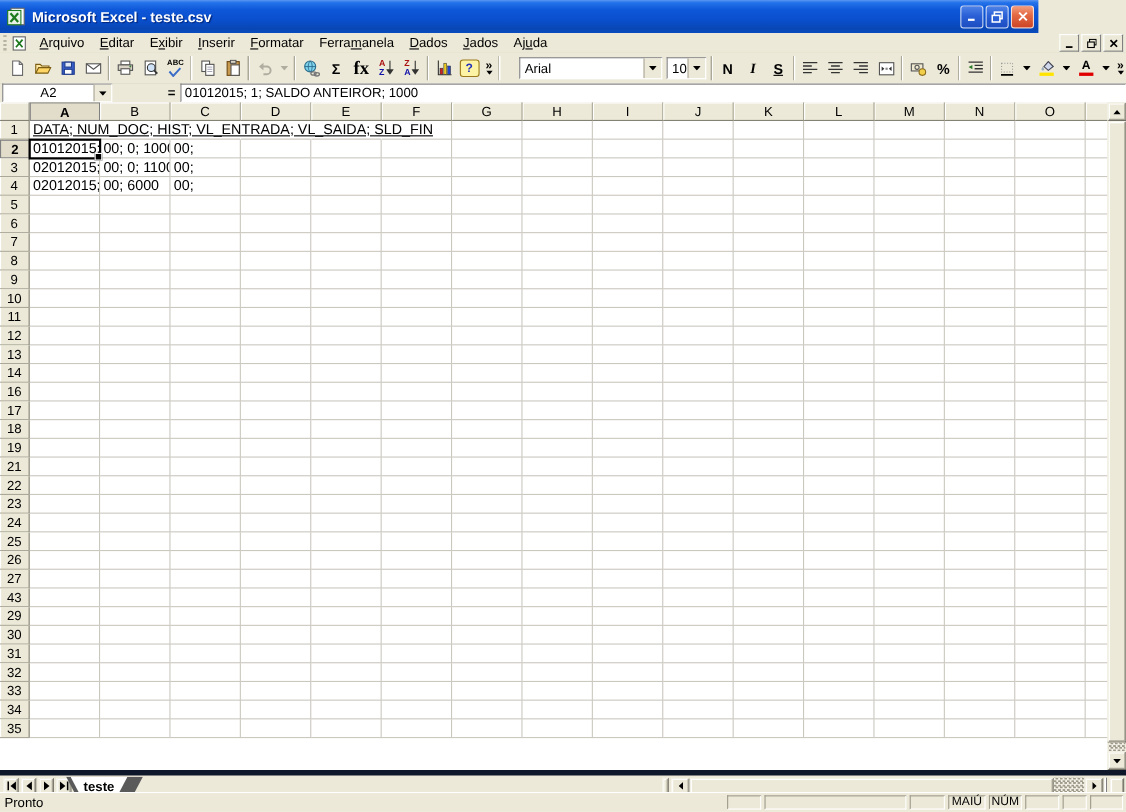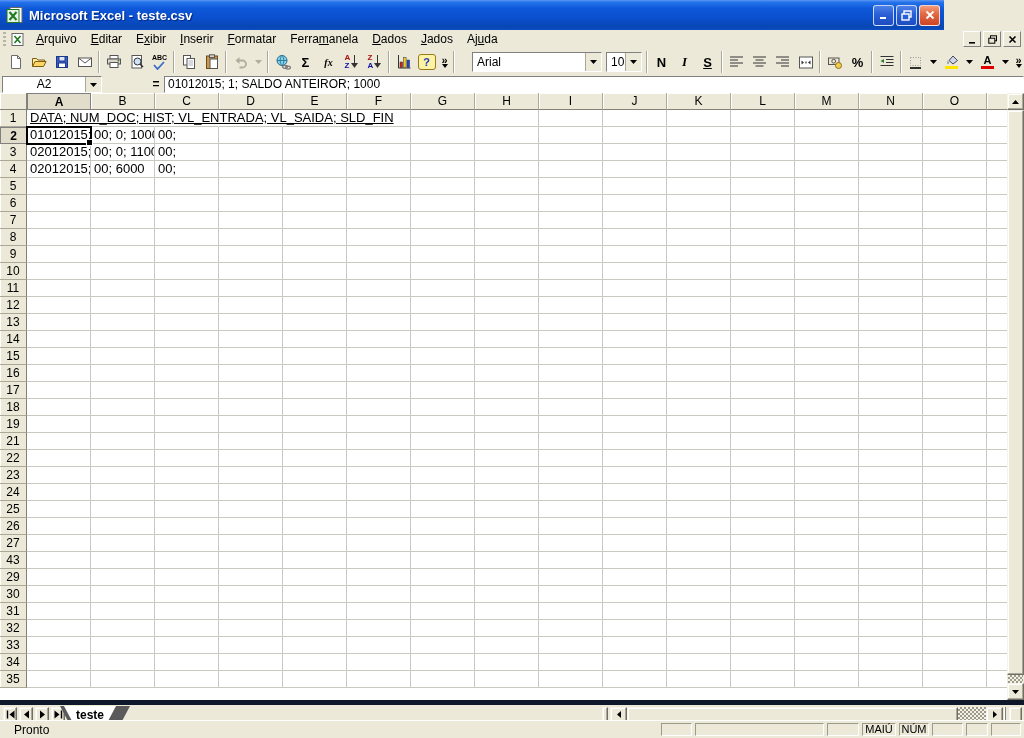--- a/index.html
+++ b/index.html
@@ -34,21 +34,21 @@
     border-color:#fff #808080 #808080 #fff;display:flex;align-items:center;justify-content:center;}
 
   
   .toolbar{position:absolute;left:0;top:48px;width:1024px;height:28px;background:#ECE9D8;
     display:flex;align-items:center;border-bottom:1px solid #c6c2b2;}
   .tbtn{width:23px;height:22px;display:flex;align-items:center;justify-content:center;flex:0 0 auto;}
   .tbtn.narrow{width:13px;}
   .sep{width:2px;height:22px;margin:0 2px;flex:0 0 auto;
     background:linear-gradient(90deg,#aca899 0 1px,#fff 1px 2px);}
   .glyph{font-size:13px;font-weight:bold;color:#000;}
-  .fx{font-family:"Liberation Serif",serif;font-style:italic;font-weight:bold;font-size:10px;}
+  .fx{font-family:"Liberation Serif",serif;font-weight:bold;font-size:17px;}
   .sortbox{display:flex;align-items:center;gap:1px;}
   .sortletters{display:flex;flex-direction:column;font-size:8px;font-weight:bold;line-height:8px;}
   .helpballoon{width:16px;height:14px;background:#fdf3a4;border:1px solid #9a7a1a;border-radius:3px;
     display:flex;align-items:center;justify-content:center;font-size:11px;font-weight:bold;color:#2233bb;}
   .morebox{display:flex;flex-direction:column;align-items:center;line-height:8px;width:16px;}
   .morebox .mgl{font-size:11px;font-weight:bold;}
   .combo{height:20px;background:#fff;border:1px solid;border-color:#808080 #fff #fff #808080;
     display:flex;align-items:center;box-sizing:border-box;flex:0 0 auto;}
   .combo .cval{flex:1;padding-left:4px;font-size:12px;}
   .ddbtn{width:15px;height:100%;background:#ECE9D8;border-left:1px solid #aca899;
@@ -114,21 +114,21 @@
   .splithandle{position:absolute;left:602px;top:2px;width:6px;height:15px;}
   .hthumb{position:absolute;left:627px;top:2px;width:331px;height:15px;}
   .hcheck{position:absolute;left:958px;top:2px;width:28px;height:15px;}
   .divider{position:absolute;left:1004px;top:2px;width:3px;height:15px;
     background:linear-gradient(90deg,#fff 0 1px,#808080 1px 2px,#ECE9D8 2px);}
   .tabcorner{position:absolute;left:1009px;top:2px;width:13px;height:15px;}
 
   
   .statusbar{position:absolute;left:0;top:720px;width:1024px;height:18px;background:#ECE9D8;
     border-top:1px solid #fff;box-sizing:border-box;display:flex;align-items:center;font-size:12px;}
-  .statusmsg{padding-left:14px;flex:1;}
+  .statusmsg{padding-left:4px;flex:1;}
   .panel{height:13px;margin-right:3px;border:1px solid;border-color:#9e9a8a #fff #fff #9e9a8a;
     box-sizing:border-box;font-size:11px;text-align:center;line-height:11px;flex:0 0 auto;color:#000;}
 
   svg{display:block;}
 </style>
 </head>
 <body>
 
 <div class="titlebar">
   <svg class="appicon" viewBox="0 0 18 18">
@@ -752,39 +752,20 @@
       <div class="cell"></div>
       <div class="cell"></div>
       <div class="cell"></div>
       <div class="cell"></div>
       <div class="cell"></div>
       <div class="cell"></div>
       <div class="cell"></div>
       <div class="cell partial"></div>
     </div>
     <div class="gridrow">
-      <div class="rowhdr">15</div>
-      <div class="cell"></div>
-      <div class="cell"></div>
-      <div class="cell"></div>
-      <div class="cell"></div>
-      <div class="cell"></div>
-      <div class="cell"></div>
-      <div class="cell"></div>
-      <div class="cell"></div>
-      <div class="cell"></div>
-      <div class="cell"></div>
-      <div class="cell"></div>
-      <div class="cell"></div>
-      <div class="cell"></div>
-      <div class="cell"></div>
-      <div class="cell"></div>
-      <div class="cell partial"></div>
-    </div>
-    <div class="gridrow">
       <div class="rowhdr">16</div>
       <div class="cell"></div>
       <div class="cell"></div>
       <div class="cell"></div>
       <div class="cell"></div>
       <div class="cell"></div>
       <div class="cell"></div>
       <div class="cell"></div>
       <div class="cell"></div>
       <div class="cell"></div>

